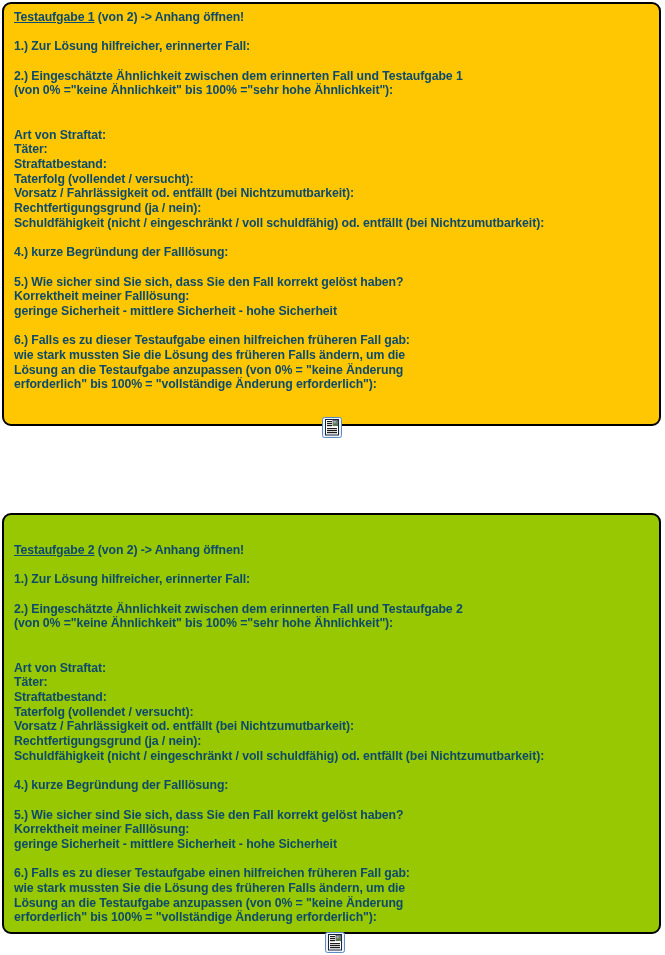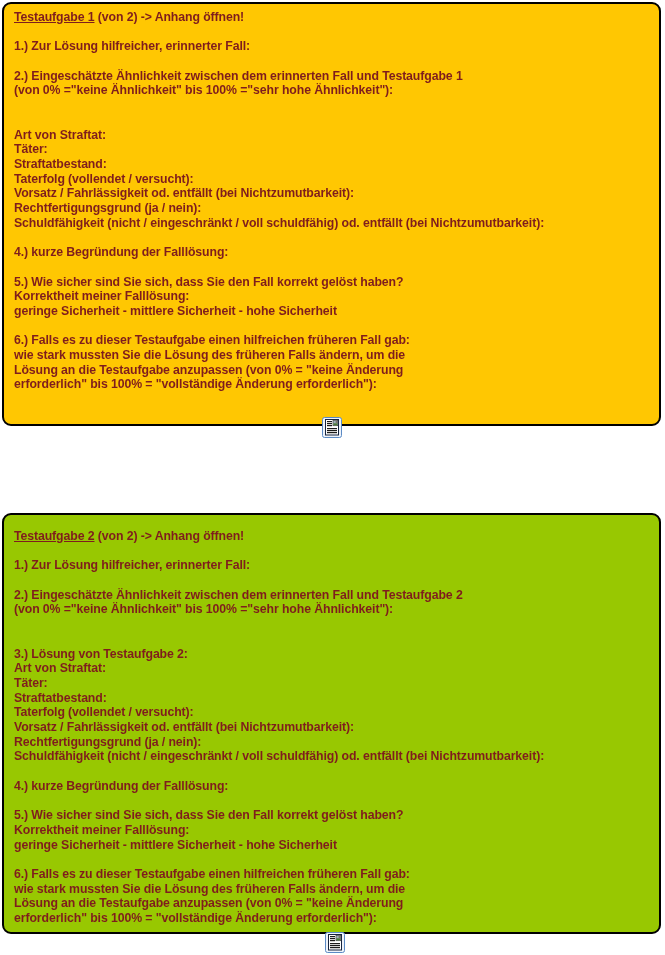--- a/index.html
+++ b/index.html
@@ -12,24 +12,24 @@
     font-family: "Liberation Sans", sans-serif;
     overflow: hidden;
   }
   .task-card {
     position: absolute;
     left: 2px;
     width: 659px;
     border: 2px solid #000000;
     border-radius: 9px;
     padding: 6px 10px 0 10px;
-    color: #7f1d1d;
+    color: #0c4a6e;
   }
   .card-1 { top: 2px; height: 424px; }
-  .card-2 { top: 513px; height: 421px; padding-top: 14px; }
+  .card-2 { top: 513px; height: 421px; padding-top: 28px; }
   .card-text {
     font-size: 12.3px;
     font-weight: bold;
     line-height: 14.7px;
     letter-spacing: -0.1px;
   }
   .text-line {
     min-height: 14.7px;
     white-space: pre;
   }
@@ -97,21 +97,20 @@
 <div class="task-card card-2 card-text" style="background: rgb(152, 200, 1);">
   <div class="text-line"><span class="u">Testaufgabe 2</span><span> (von 2) -&gt; Anhang öffnen!</span></div>
   <div>
       <div class="text-line"></div>
       <div class="text-line">1.) Zur Lösung hilfreicher, erinnerter Fall:</div>
       <div class="text-line"></div>
       <div class="text-line">2.) Eingeschätzte Ähnlichkeit zwischen dem erinnerten Fall und Testaufgabe 2</div>
       <div class="text-line">(von 0% ="keine Ähnlichkeit" bis 100% ="sehr hohe Ähnlichkeit"):</div>
       <div class="text-line"></div>
       <div class="text-line"></div>
-      <div class="text-line">3.) Lösung von Testaufgabe 2:</div>
       <div class="text-line">Art von Straftat:</div>
       <div class="text-line">Täter:</div>
       <div class="text-line">Straftatbestand:</div>
       <div class="text-line">Taterfolg (vollendet / versucht):</div>
       <div class="text-line">Vorsatz / Fahrlässigkeit od. entfällt (bei Nichtzumutbarkeit):</div>
       <div class="text-line">Rechtfertigungsgrund (ja / nein):</div>
       <div class="text-line">Schuldfähigkeit (nicht / eingeschränkt / voll schuldfähig) od. entfällt (bei Nichtzumutbarkeit):</div>
       <div class="text-line"></div>
       <div class="text-line">4.) kurze Begründung der Falllösung:</div>
       <div class="text-line"></div>

